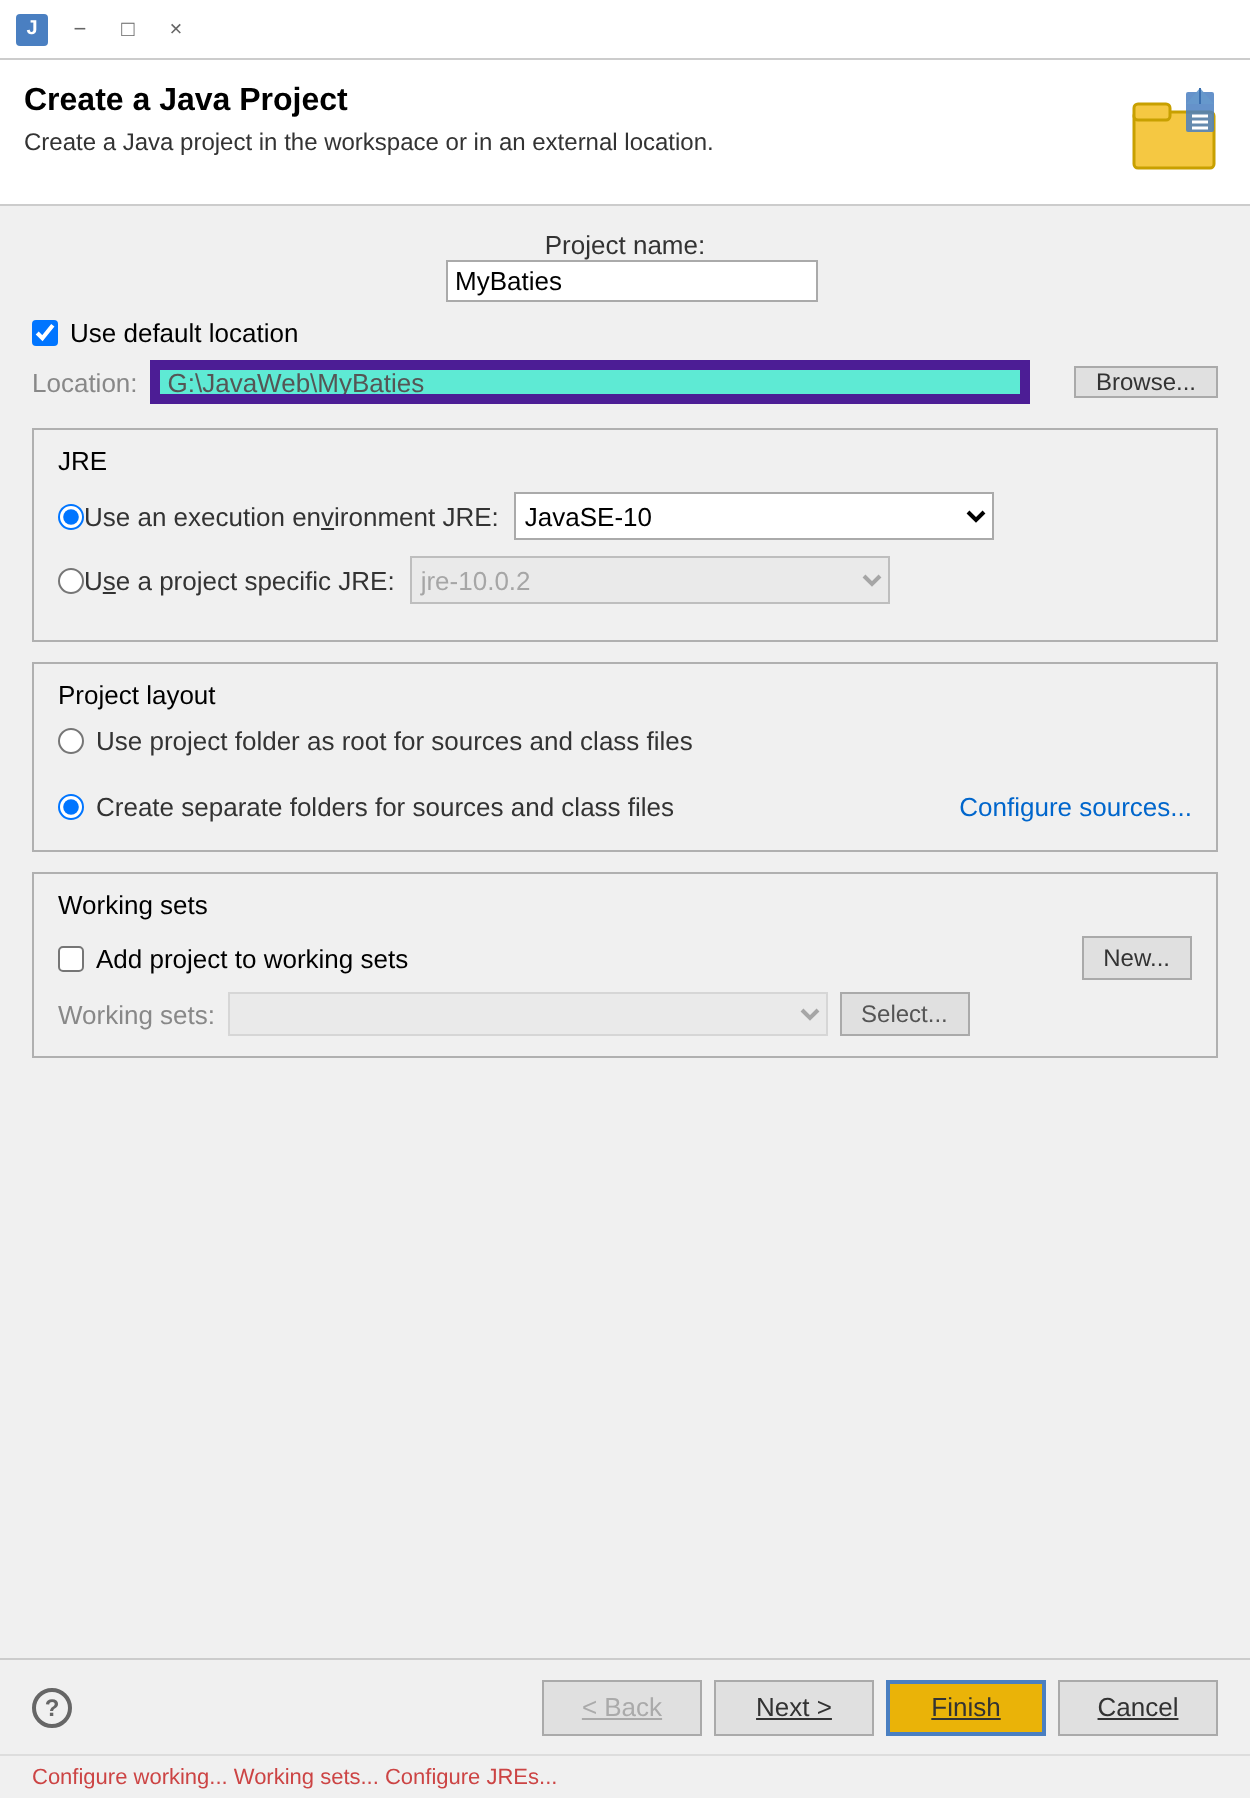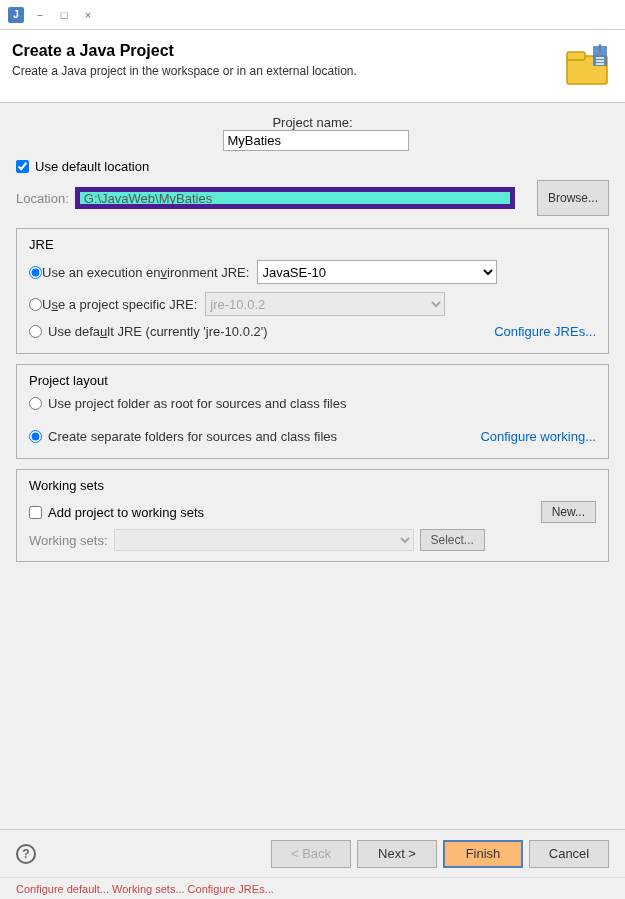--- a/index.html
+++ b/index.html
@@ -137,21 +137,21 @@
       flex: 1;
       height: 22px;
       border: 5px solid #4c1d95;
       background: #5eead4;
       padding: 2px 4px;
       font-size: 13px;
       color: #555;
     }
     .browse-btn {
       margin-left: 22px;
-      height: 36px;
+      height: 16px;
       padding: 0 10px;
       border: 1px solid #aaa;
       background: #e0e0e0;
       font-size: 12px;
       cursor: pointer;
       color: #333;
       text-align: right;
     }
 
     
@@ -291,24 +291,25 @@
     }
     .btn {
       height: 28px;
       padding: 0 14px;
       border: 1px solid #aaa;
       background: #e0e0e0;
       font-size: 13px;
       cursor: pointer;
       color: #333;
       min-width: 80px;
+      text-decoration: underline;
     }
     .btn.primary {
       border: 2px solid #4a7fc1;
-      background: #fdba74;
+      background: #eab308;
       font-weight: normal;
     }
     .btn:disabled {
       color: #aaa;
       cursor: default;
     }
 
     
     .hint-bar {
       background: #f0f0f0;
@@ -405,45 +406,36 @@
     <div class="jre-radio-with-dropdown">
       <input type="radio" name="jre" id="jre2" style="">
       <label for="jre2" class="jre-radio-label">
         U<u>s</u>e a project specific JRE:
       </label>
       <select class="dropdown disabled" disabled="">
         <option>jre-10.0.2</option>
       </select>
     </div>
 
-    <div class="radio-row-with-link">
-      <div class="radio-part">
-        <input type="radio" name="jre" id="jre3" style="margin-right: 6px;">
-        <label for="jre3" class="radio-label">
-          Use defa<u>u</u>lt JRE (currently 'jre-10.0.2')
-        </label>
-      </div>
-      <a class="link-text">Configure JREs...</a>
-    </div>
   </div>
 
   <div class="section-group">
     <div class="section-title">Project layout</div>
 
     <div class="radio-row">
       <input type="radio" name="layout" id="layout1" style="">
       <label for="layout1" class="radio-label">Use project folder as root for sources and class files</label>
     </div>
 
     <div class="radio-row-with-link">
       <div class="radio-part">
         <input type="radio" name="layout" id="layout2" checked="" style="margin-right: 6px;">
         <label for="layout2" class="radio-label">Create separate folders for sources and class files</label>
       </div>
-      <a class="link-text">Configure working...</a>
+      <a class="link-text">Configure sources...</a>
     </div>
   </div>
 
   <div class="section-group">
     <div class="section-title">Working sets</div>
 
     <div class="working-sets-row">
       <div style="display:flex;align-items:center;">
         <input type="checkbox" id="add-ws" style="margin-right: 6px;">
         <label for="add-ws">Add project to working sets</label>
@@ -466,14 +458,14 @@
   <div class="bottom-help-icon">?</div>
   <div class="bottom-buttons">
     <button class="btn" disabled="">&lt; Back</button>
     <button class="btn">Next &gt;</button>
     <button class="btn primary">Finish</button>
     <button class="btn">Cancel</button>
   </div>
 </div>
 
 <div class="hint-bar">
-  <span style="color:#cc4444;font-size:11px;">Configure default... Working sets... Configure JREs...</span>
+  <span style="color:#cc4444;font-size:11px;">Configure working... Working sets... Configure JREs...</span>
 </div>
 
 </body></html>

